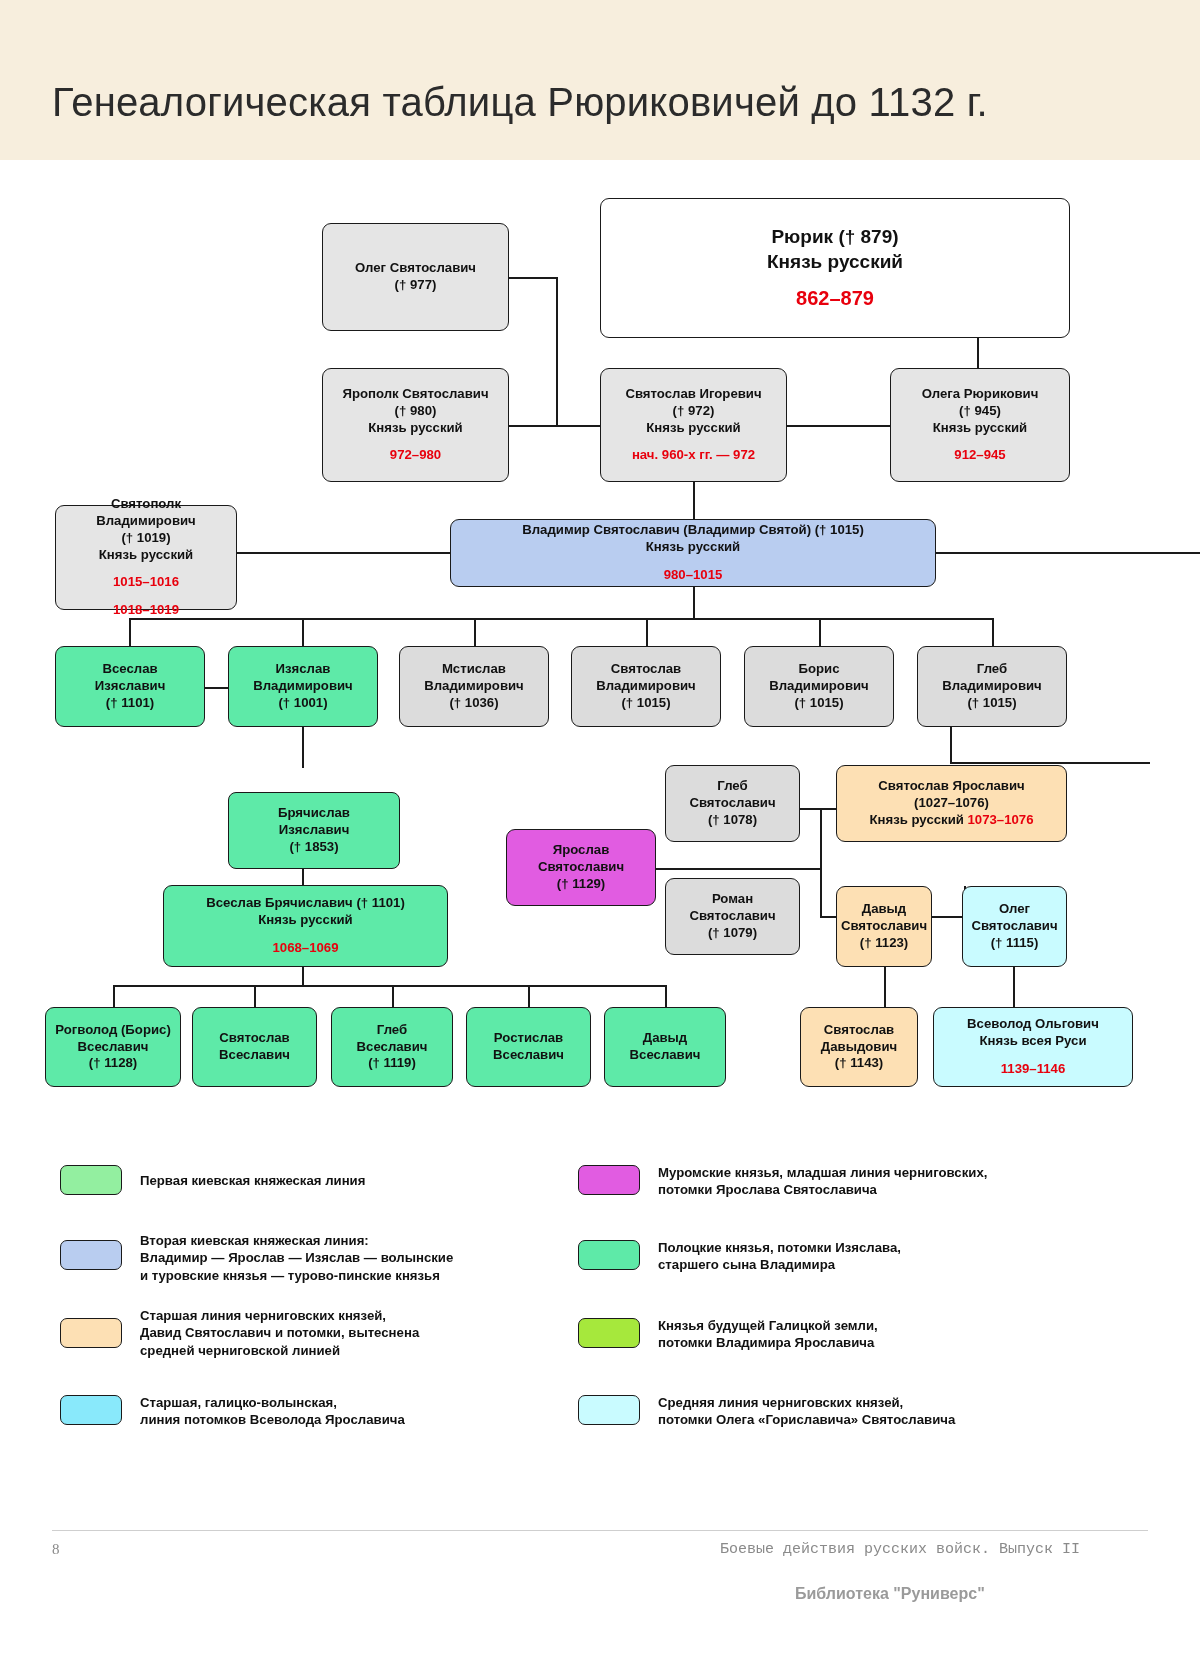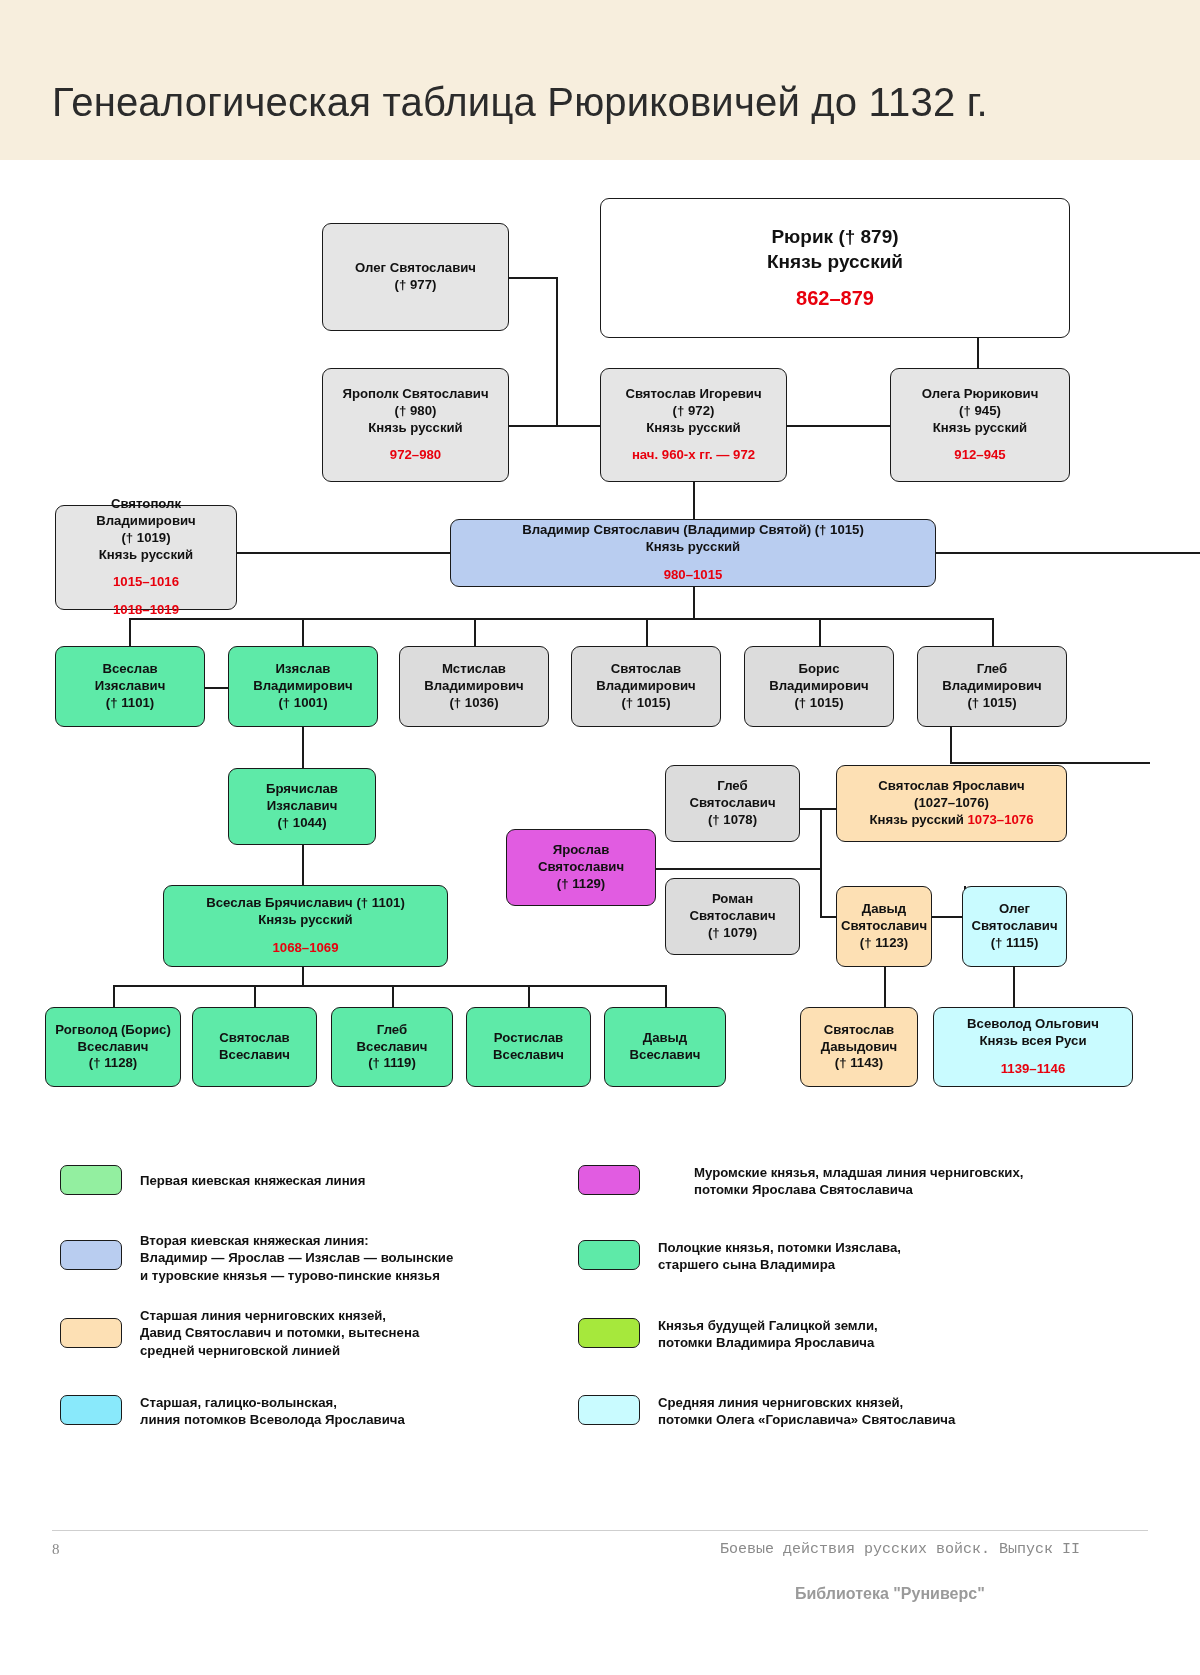--- a/index.html
+++ b/index.html
@@ -275,24 +275,24 @@
     <div>Владимирович</div>
     <div>(† 1015)</div>
   </div>
 
   <div class="node grey" style="left:917px; top:646px; width:150px; height:81px;">
     <div>Глеб</div>
     <div>Владимирович</div>
     <div>(† 1015)</div>
   </div>
 
-  <div class="node green2" style="left:228px; top:768px; width:148px; height:77px;">
+  <div class="node green2" style="left:228px; top:792px; width:172px; height:77px;border-radius:8px;">
     <div>Брячислав</div>
     <div>Изяславич</div>
-    <div>(† 1044)</div>
+    <div>(† 1853)</div>
   </div>
 
   <div class="node grey" style="left:665px; top:765px; width:135px; height:77px;">
     <div>Глеб</div>
     <div>Святославич</div>
     <div>(† 1078)</div>
   </div>
 
   <div class="node orange" style="left:836px; top:765px; width:231px; height:77px;">
     <div>Святослав Ярославич</div>
@@ -366,21 +366,21 @@
   <div class="node lcyan" style="left:933px; top:1007px; width:200px; height:80px;">
     <div>Всеволод Ольгович</div>
     <div>Князь всея Руси</div>
     <div class="reign">1139–1146</div>
   </div>
 
   <div class="legend-swatch" style="left:60px; top:1165px; background:#93efa0;"></div>
   <div class="legend-text" style="left:140px; top:1172px; width:420px;">Первая киевская княжеская линия</div>
 
   <div class="legend-swatch" style="left:578px; top:1165px; background:#e15ce1;"></div>
-  <div class="legend-text" style="left:658px; top:1164px; width:470px;margin-left:36px;">Муромские князья, младшая линия черниговских,
+  <div class="legend-text" style="left:658px; top:1164px; width:470px;">Муромские князья, младшая линия черниговских,
 потомки Ярослава Святославича</div>
 
   <div class="legend-swatch" style="left:60px; top:1240px; background:#b9cdf0;"></div>
   <div class="legend-text" style="left:140px; top:1232px; width:430px;">Вторая киевская княжеская линия:
 Владимир — Ярослав — Изяслав — волынские
 и туровские князья — турово-пинские князья</div>
 
   <div class="legend-swatch" style="left:578px; top:1240px; background:#5eeaa8;"></div>
   <div class="legend-text" style="left:658px; top:1239px; width:470px;">Полоцкие князья, потомки Изяслава,
 старшего сына Владимира</div>

